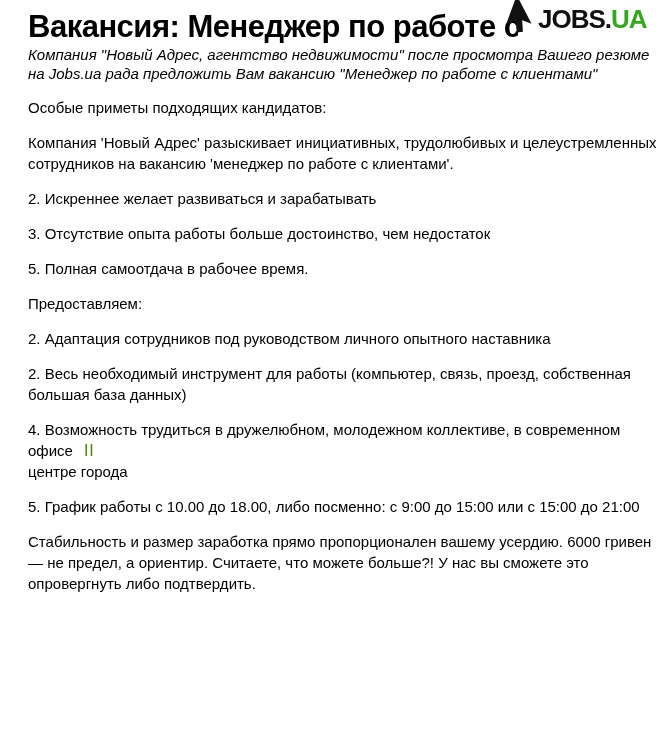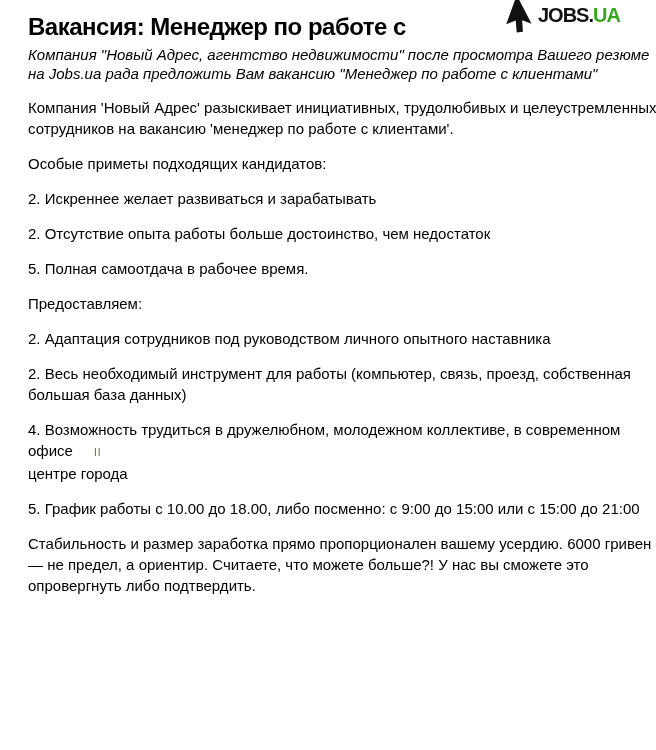--- a/index.html
+++ b/index.html
@@ -16,21 +16,21 @@
     position: relative;
     width: 656px;
     height: 750px;
     padding: 6px 0 0 28px;
     box-sizing: border-box;
   }
   .content {
     width: 629px;
   }
   h1.title {
-    font-size: 24px;
+    font-size: 31px;
     line-height: 33px;
     font-weight: bold;
     margin: 4px 0 0 0;
     letter-spacing: -0.5px;
     white-space: nowrap;
     max-width: 490px;
     overflow: hidden;
     color: #000000;
   }
   .subtitle {
@@ -41,23 +41,23 @@
     color: #000000;
   }
   p.para {
     font-size: 15px;
     line-height: 21px;
     margin: 14px 0;
     color: #000000;
   }
   .marker {
     color: #4d7c0f;
-    font-size: 10px;
+    font-size: 16px;
     letter-spacing: 1px;
-    margin-left: 21px;
+    margin-left: 11px;
   }
   .nowrap { white-space: nowrap; }
   .skype-icon {
     display: inline-block;
     width: 17px;
     height: 17px;
     background: #17b0ea;
     border-radius: 5px;
     color: #ffffff;
     font-weight: bold;
@@ -85,21 +85,21 @@
     left: -1px;
     top: -3px;
     width: 40px;
     height: 40px;
     transform: rotate(20deg);
   }
   .logo .logo-text {
     position: absolute;
     left: 34px;
     top: 4px;
-    font-size: 20px;
+    font-size: 26px;
     font-weight: bold;
     letter-spacing: -1px;
     white-space: nowrap;
   }
   .logo .logo-jobs { color: #111111; }
   .logo .logo-ua   { color: #35a81e; }
 </style>
 </head>
 <body>
 
@@ -111,24 +111,24 @@
         <path d="M4 1 L4 19.5 L8.6 15.4 L11.6 22 L15 20.4 L12.2 14 L18.2 14 Z" fill="#111111"></path>
       </svg>
     </span>
     <span class="logo-text"><span class="logo-jobs">JOBS.</span><span class="logo-ua">UA</span></span>
   </div>
 
   <div class="content">
     <h1 class="title">Вакансия: Менеджер по работе с</h1>
     <div class="subtitle">Компания "Новый Адрес, агентство недвижимости" после просмотра Вашего резюме на Jobs.ua рада предложить Вам вакансию "Менеджер по работе с клиентами"</div>
 
+    <p class="para">Особые приметы подходящих кандидатов:</p>
     <p class="para">Компания 'Новый Адрес' разыскивает инициативных, трудолюбивых и целеустремленных сотрудников на вакансию 'менеджер по работе с клиентами'.</p>
-    <p class="para">Особые приметы подходящих кандидатов:</p>
     <p class="para">2. Искреннее желает развиваться и зарабатывать</p>
-    <p class="para">2. Отсутствие опыта работы больше достоинство, чем недостаток</p>
+    <p class="para">3. Отсутствие опыта работы больше достоинство, чем недостаток</p>
     <p class="para">5. Полная самоотдача в рабочее время.</p>
     <p class="para">Предоставляем:</p>
     <p class="para">2. Адаптация сотрудников под руководством личного опытного наставника</p>
     <p class="para">2. Весь необходимый инструмент для работы (компьютер, связь, проезд, собственная большая база данных)</p>
     <p class="para"><span>4. Возможность трудиться в дружелюбном, молодежном коллективе, в современном офисе</span><span class="marker">II</span><br><span>центре города</span></p>
     <p class="para">5. График работы с 10.00 до 18.00, либо посменно: с 9:00 до 15:00 или с 15:00 до 21:00</p>
     <p class="para">Стабильность и размер заработка прямо пропорционален вашему усердию. 6000 гривен — не предел, а ориентир. Считаете, что можете больше?! У нас вы сможете это опровергнуть либо подтвердить.</p>
 
 
   </div>

